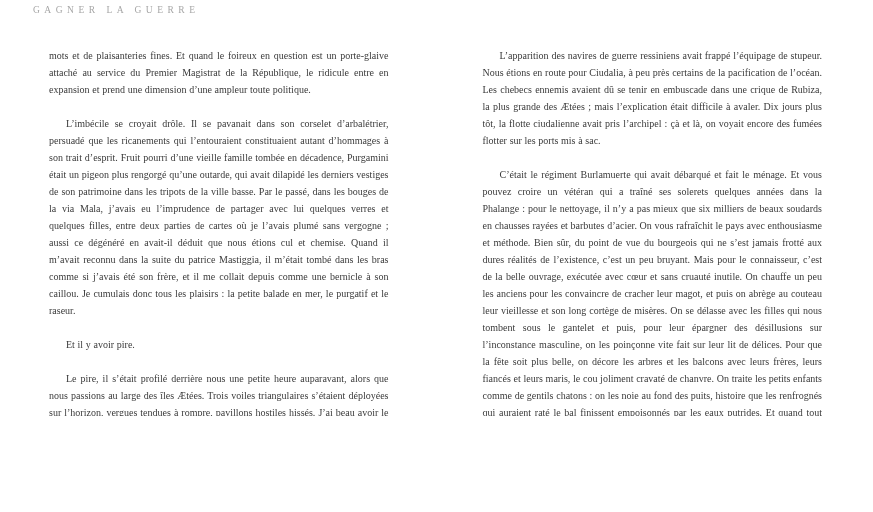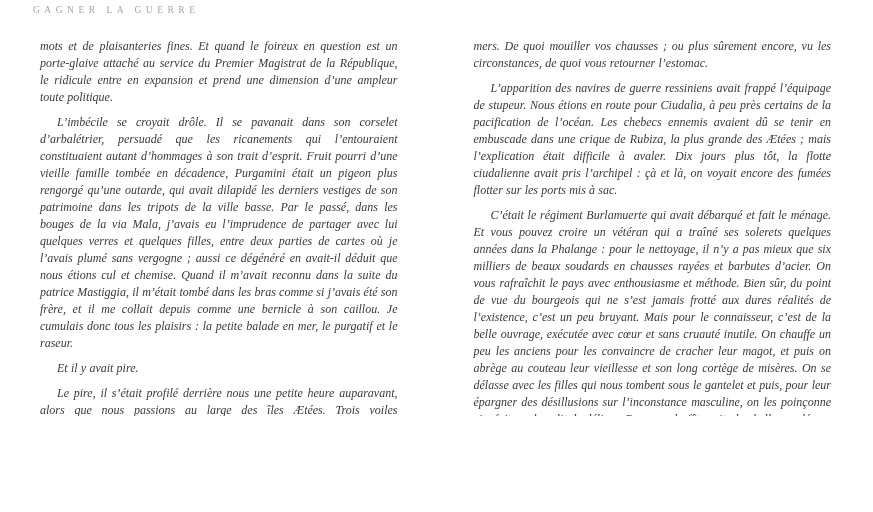--- a/index.html
+++ b/index.html
@@ -24,46 +24,44 @@
   .columns {
     position: absolute;
     left: 32px;
     top: 30px;
     width: 807px;
     display: flex;
     gap: 60px;
   }
   .col { width: 374px; }
   .col p {
-    margin: 8px;
+    margin: 17px;
     padding: 0;
-    font-size: 12px;
+    font-size: 10px;
     line-height: 17px;
     color: #3a3a3a;
     text-align: justify;
     hyphens: none;
     word-spacing: 0.02em;
-    font-style: italic;
   }
   .col p.indent { text-indent: 17px; }
   .col p.runover { text-align-last: justify; }
 </style>
 </head>
 <body>
 
 <div class="page">
   <div class="running-head">GAGNER LA GUERRE</div>
 
   <div class="columns">
     <div class="col">
       <p>mots et de plaisanteries fines. Et quand le foireux en question est un porte-glaive attaché au service du Premier Magistrat de la République, le ridicule entre en expansion et prend une dimension d’une ampleur toute politique.</p>
       <p class="indent">L’imbécile se croyait drôle. Il se pavanait dans son corselet d’arbalétrier, persuadé que les ricanements qui l’entouraient constituaient autant d’hommages à son trait d’esprit. Fruit pourri d’une vieille famille tombée en décadence, Purgamini était un pigeon plus rengorgé qu’une outarde, qui avait dilapidé les derniers vestiges de son patrimoine dans les tripots de la ville basse. Par le passé, dans les bouges de la via Mala, j’avais eu l’imprudence de partager avec lui quelques verres et quelques filles, entre deux parties de cartes où je l’avais plumé sans vergogne&nbsp;; aussi ce dégénéré en avait-il déduit que nous étions cul et chemise. Quand il m’avait reconnu dans la suite du patrice Mastiggia, il m’était tombé dans les bras comme si j’avais été son frère, et il me collait depuis comme une bernicle à son caillou. Je cumulais donc tous les plaisirs&nbsp;: la petite balade en mer, le purgatif et le raseur.</p>
-      <p class="indent">Et il y avait pire.</p>
+      <p class="indent">Et il y avoir pire.</p>
       <p class="indent runover">Le pire, il s’était profilé derrière nous une petite heure auparavant, alors que nous passions au large des îles Ætées. Trois voiles triangulaires s’étaient déployées sur l’horizon, vergues tendues à rompre, pavillons hostiles hissés. J’ai beau avoir le coup d’œil du tireur, je ne distinguais encore que des taches de couleur parfois dissimulées par l’écume&nbsp;; mais la vigie et le premier maître, eux, avaient déjà identifié nos poursuivants&nbsp;: des chebecs armés en guerre. Et pas du menu fretin, pas des vulgaires pirates&nbsp;: leur pavillon était frappé du sphinx ailé de Ressine. Des navires de guerre de l’escadre royale. Des trois-mâts taillés pour la course, gavés de janissaires jusqu’au tillac, sans doute commandés par un émir des</p>
     </div>
 
     <div class="col">
-      <p>mers. De quoi mouiller vos chausses&nbsp;; ou plus sûrement encore, vu les circonstances, de quoi vous retourner l’estomac.</p>
       <p class="indent">L’apparition des navires de guerre ressiniens avait frappé l’équipage de stupeur. Nous étions en route pour Ciudalia, à peu près certains de la pacification de l’océan. Les chebecs ennemis avaient dû se tenir en embuscade dans une crique de Rubiza, la plus grande des Ætées&nbsp;; mais l’explication était difficile à avaler. Dix jours plus tôt, la flotte ciudalienne avait pris l’archipel&nbsp;: çà et là, on voyait encore des fumées flotter sur les ports mis à sac.</p>
       <p class="indent">C’était le régiment Burlamuerte qui avait débarqué et fait le ménage. Et vous pouvez croire un vétéran qui a traîné ses solerets quelques années dans la Phalange&nbsp;: pour le nettoyage, il n’y a pas mieux que six milliers de beaux soudards en chausses rayées et barbutes d’acier. On vous rafraîchit le pays avec enthousiasme et méthode. Bien sûr, du point de vue du bourgeois qui ne s’est jamais frotté aux dures réalités de l’existence, c’est un peu bruyant. Mais pour le connaisseur, c’est de la belle ouvrage, exécutée avec cœur et sans cruauté inutile. On chauffe un peu les anciens pour les convaincre de cracher leur magot, et puis on abrège au couteau leur vieillesse et son long cortège de misères. On se délasse avec les filles qui nous tombent sous le gantelet et puis, pour leur épargner des désillusions sur l’inconstance masculine, on les poinçonne vite fait sur leur lit de délices. Pour que la fête soit plus belle, on décore les arbres et les balcons avec leurs frères, leurs fiancés et leurs maris, le cou joliment cravaté de chanvre. On traite les petits enfants comme de gentils chatons&nbsp;: on les noie au fond des puits, histoire que les renfrognés qui auraient raté le bal finissent empoisonnés par les eaux putrides. Et quand tout est dit, on vous illumine ce banquet de grands feux de joie, qui pétillent gaiement sur les horizons.</p>
     </div>
   </div>
 </div>
 
 </body></html>

